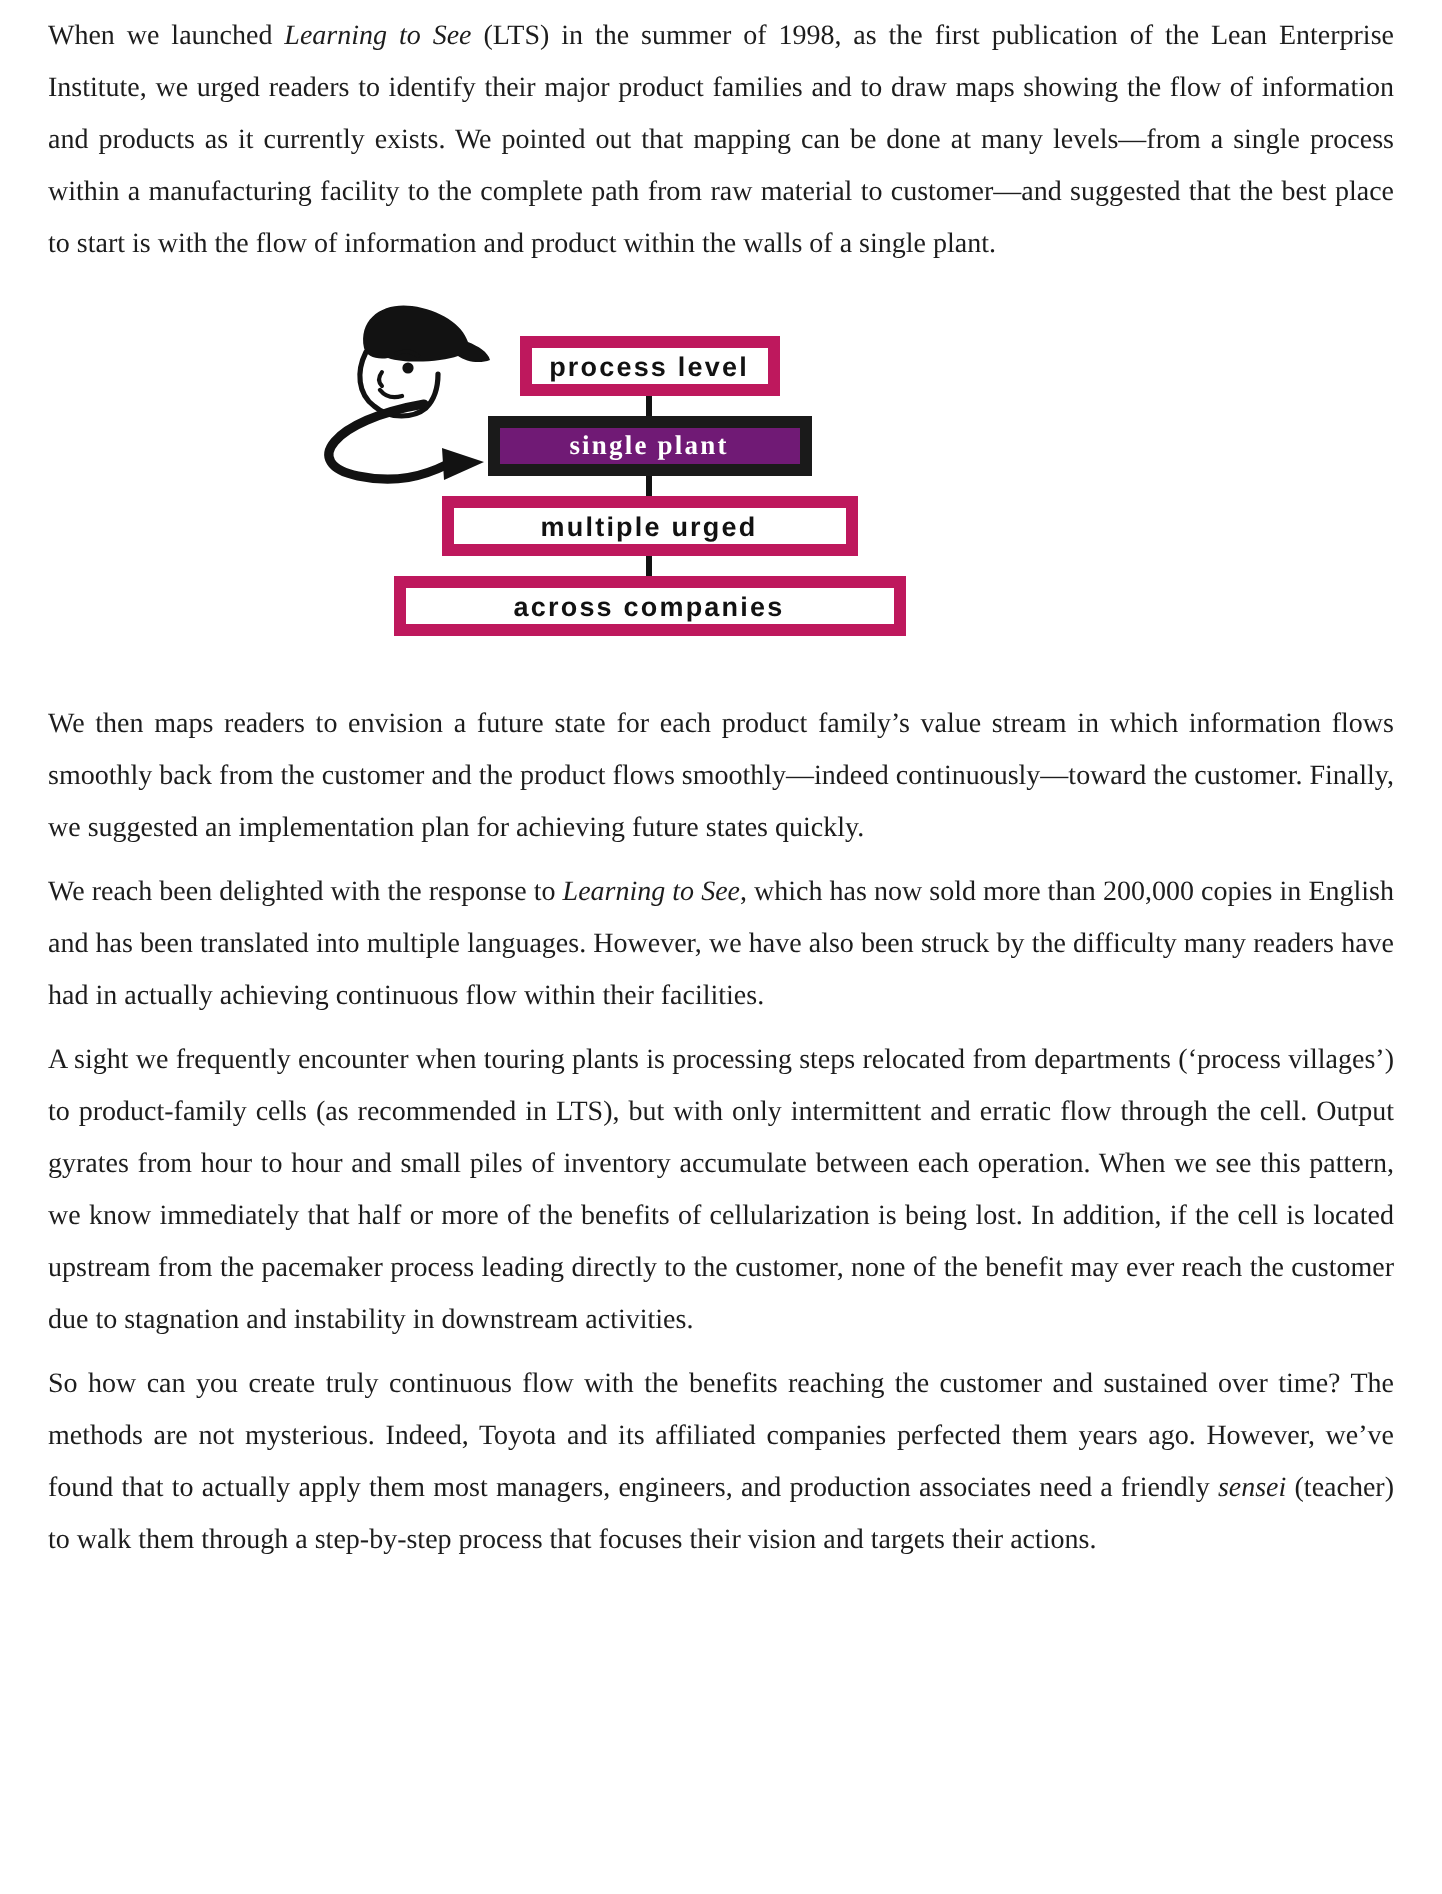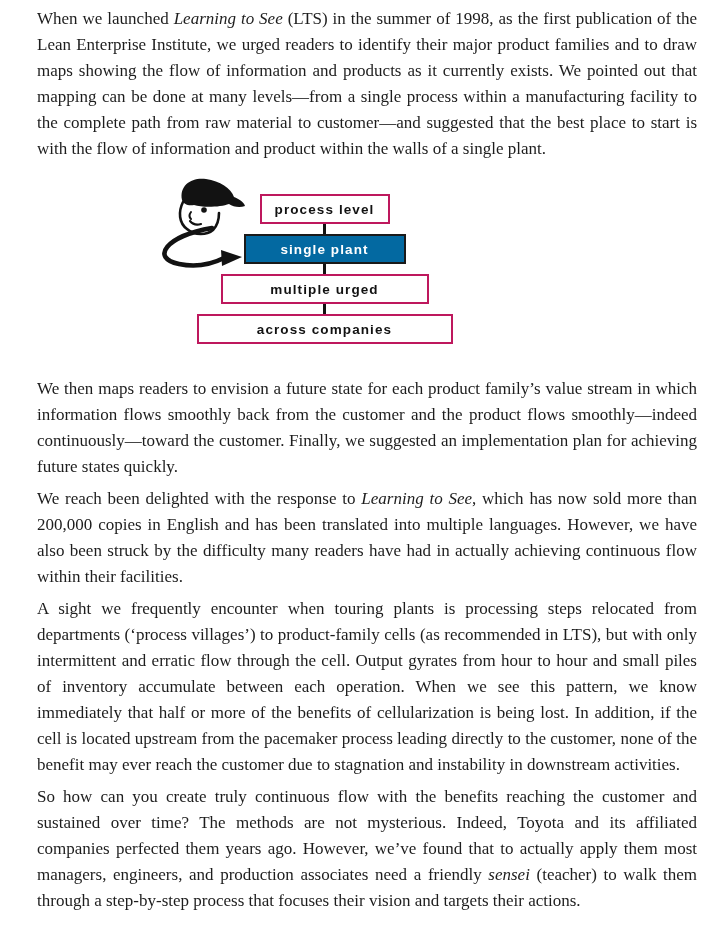--- a/index.html
+++ b/index.html
@@ -13,24 +13,24 @@
   .page { padding: 6px 24px 0 24px; width: 673px; }
   .title {
     font-family: "Liberation Sans", "DejaVu Sans", sans-serif;
     font-weight: bold;
     font-size: 22px;
     color: #1a4c9c;
     margin: 4px 0 12px 0;
     letter-spacing: 0.2px;
   }
   p.body {
-    font-size: 17px;
+    font-size: 14px;
     line-height: 26px;
     text-align: justify;
-    margin: 0 0 6px 13px;
+    margin: 0 0 6px 0;
   }
   p.body em { font-style: italic; }
 
   
   .diagram {
     position: relative;
     height: 178px;
     margin: 8px 0 28px 0;
   }
   .face-arrow-svg {
@@ -42,35 +42,36 @@
     position: absolute;
     left: -36px; top: 24px;
     width: 100%;
     display: flex;
     flex-direction: column;
     align-items: center;
   }
   .level-box {
     box-sizing: border-box;
     height: 30px;
-    border: 2px solid #be185d;
+    border: 6px solid #be185d;
     background: #ffffff;
     color: #121212;
     display: flex;
     align-items: center;
     justify-content: center;
     font-family: "Liberation Sans", "DejaVu Sans", sans-serif;
     font-weight: bold;
     font-size: 13.5px;
     letter-spacing: 1.1px;
   }
   .level-box.filled {
-    background: #0369a1;
+    background: #701a75;
     border-color: #1a1a1a;
     color: #ffffff;
+    font-family: Liberation Serif, serif;
   }
   .w1 { width: 130px; }
   .w2 { width: 162px; }
   .w3 { width: 208px; }
   .w4 { width: 256px; justify-content: center; }
   .connector {
     width: 3px; height: 10px;
     background: #121212;
   }
 </style>

